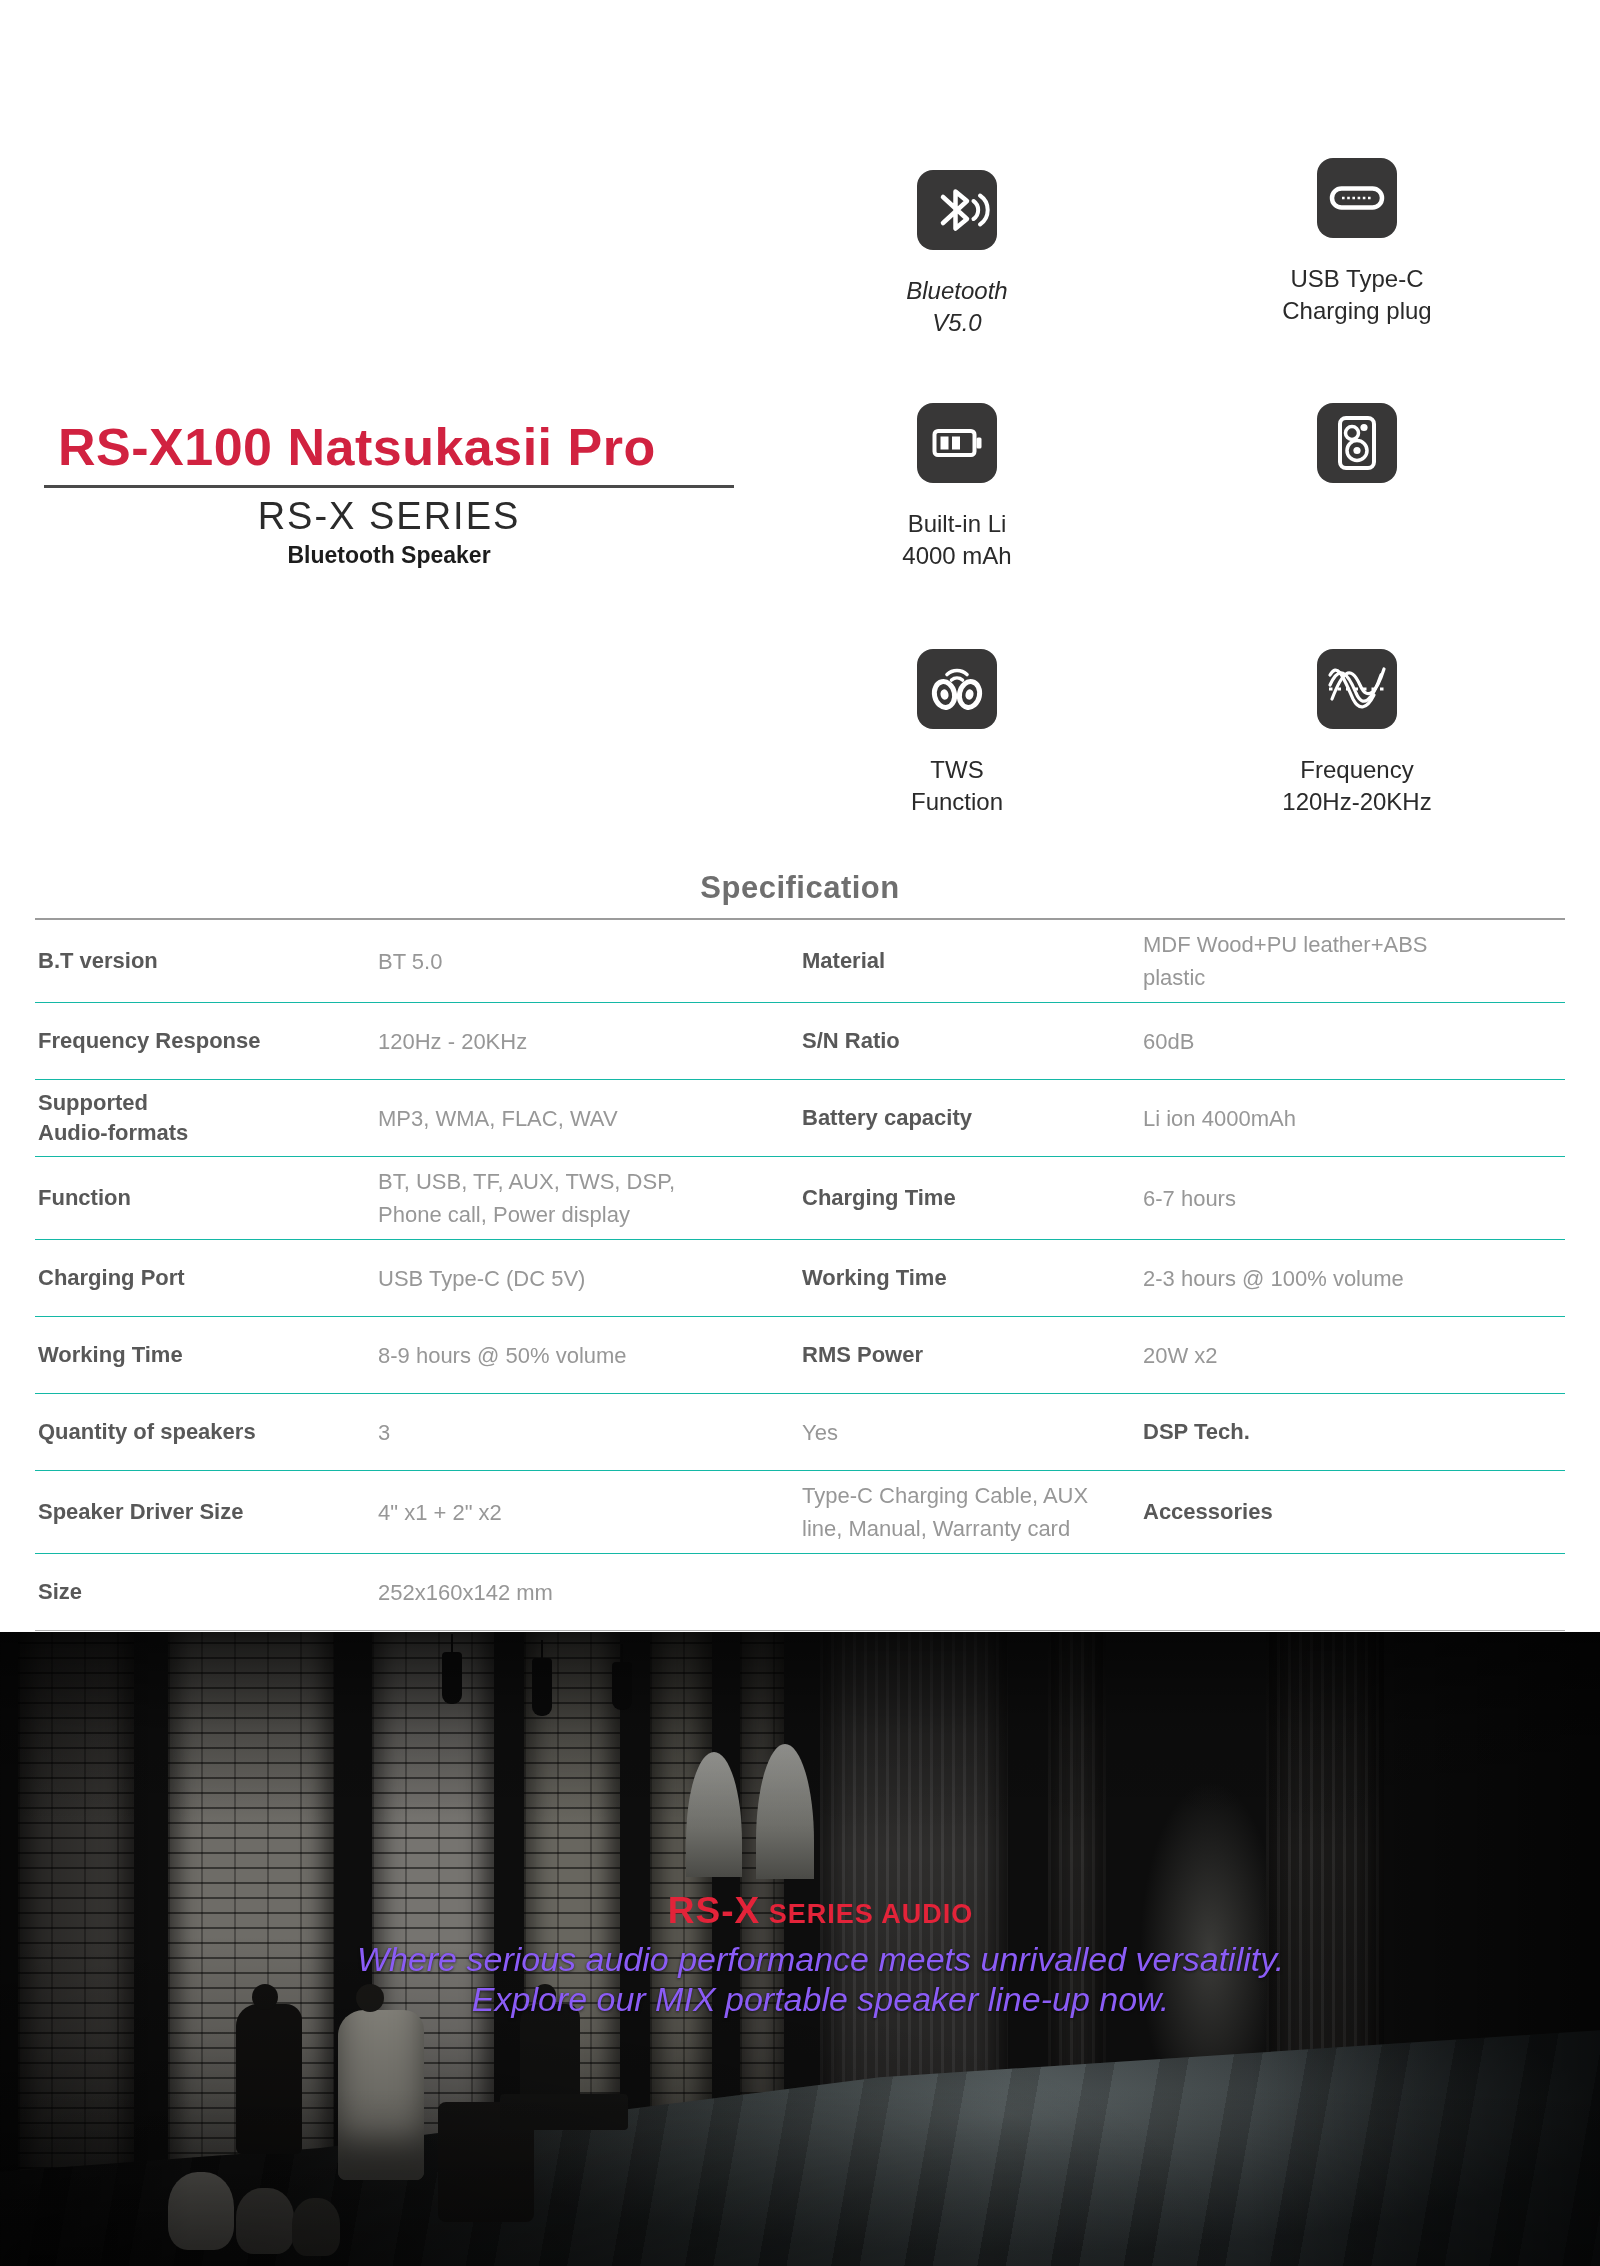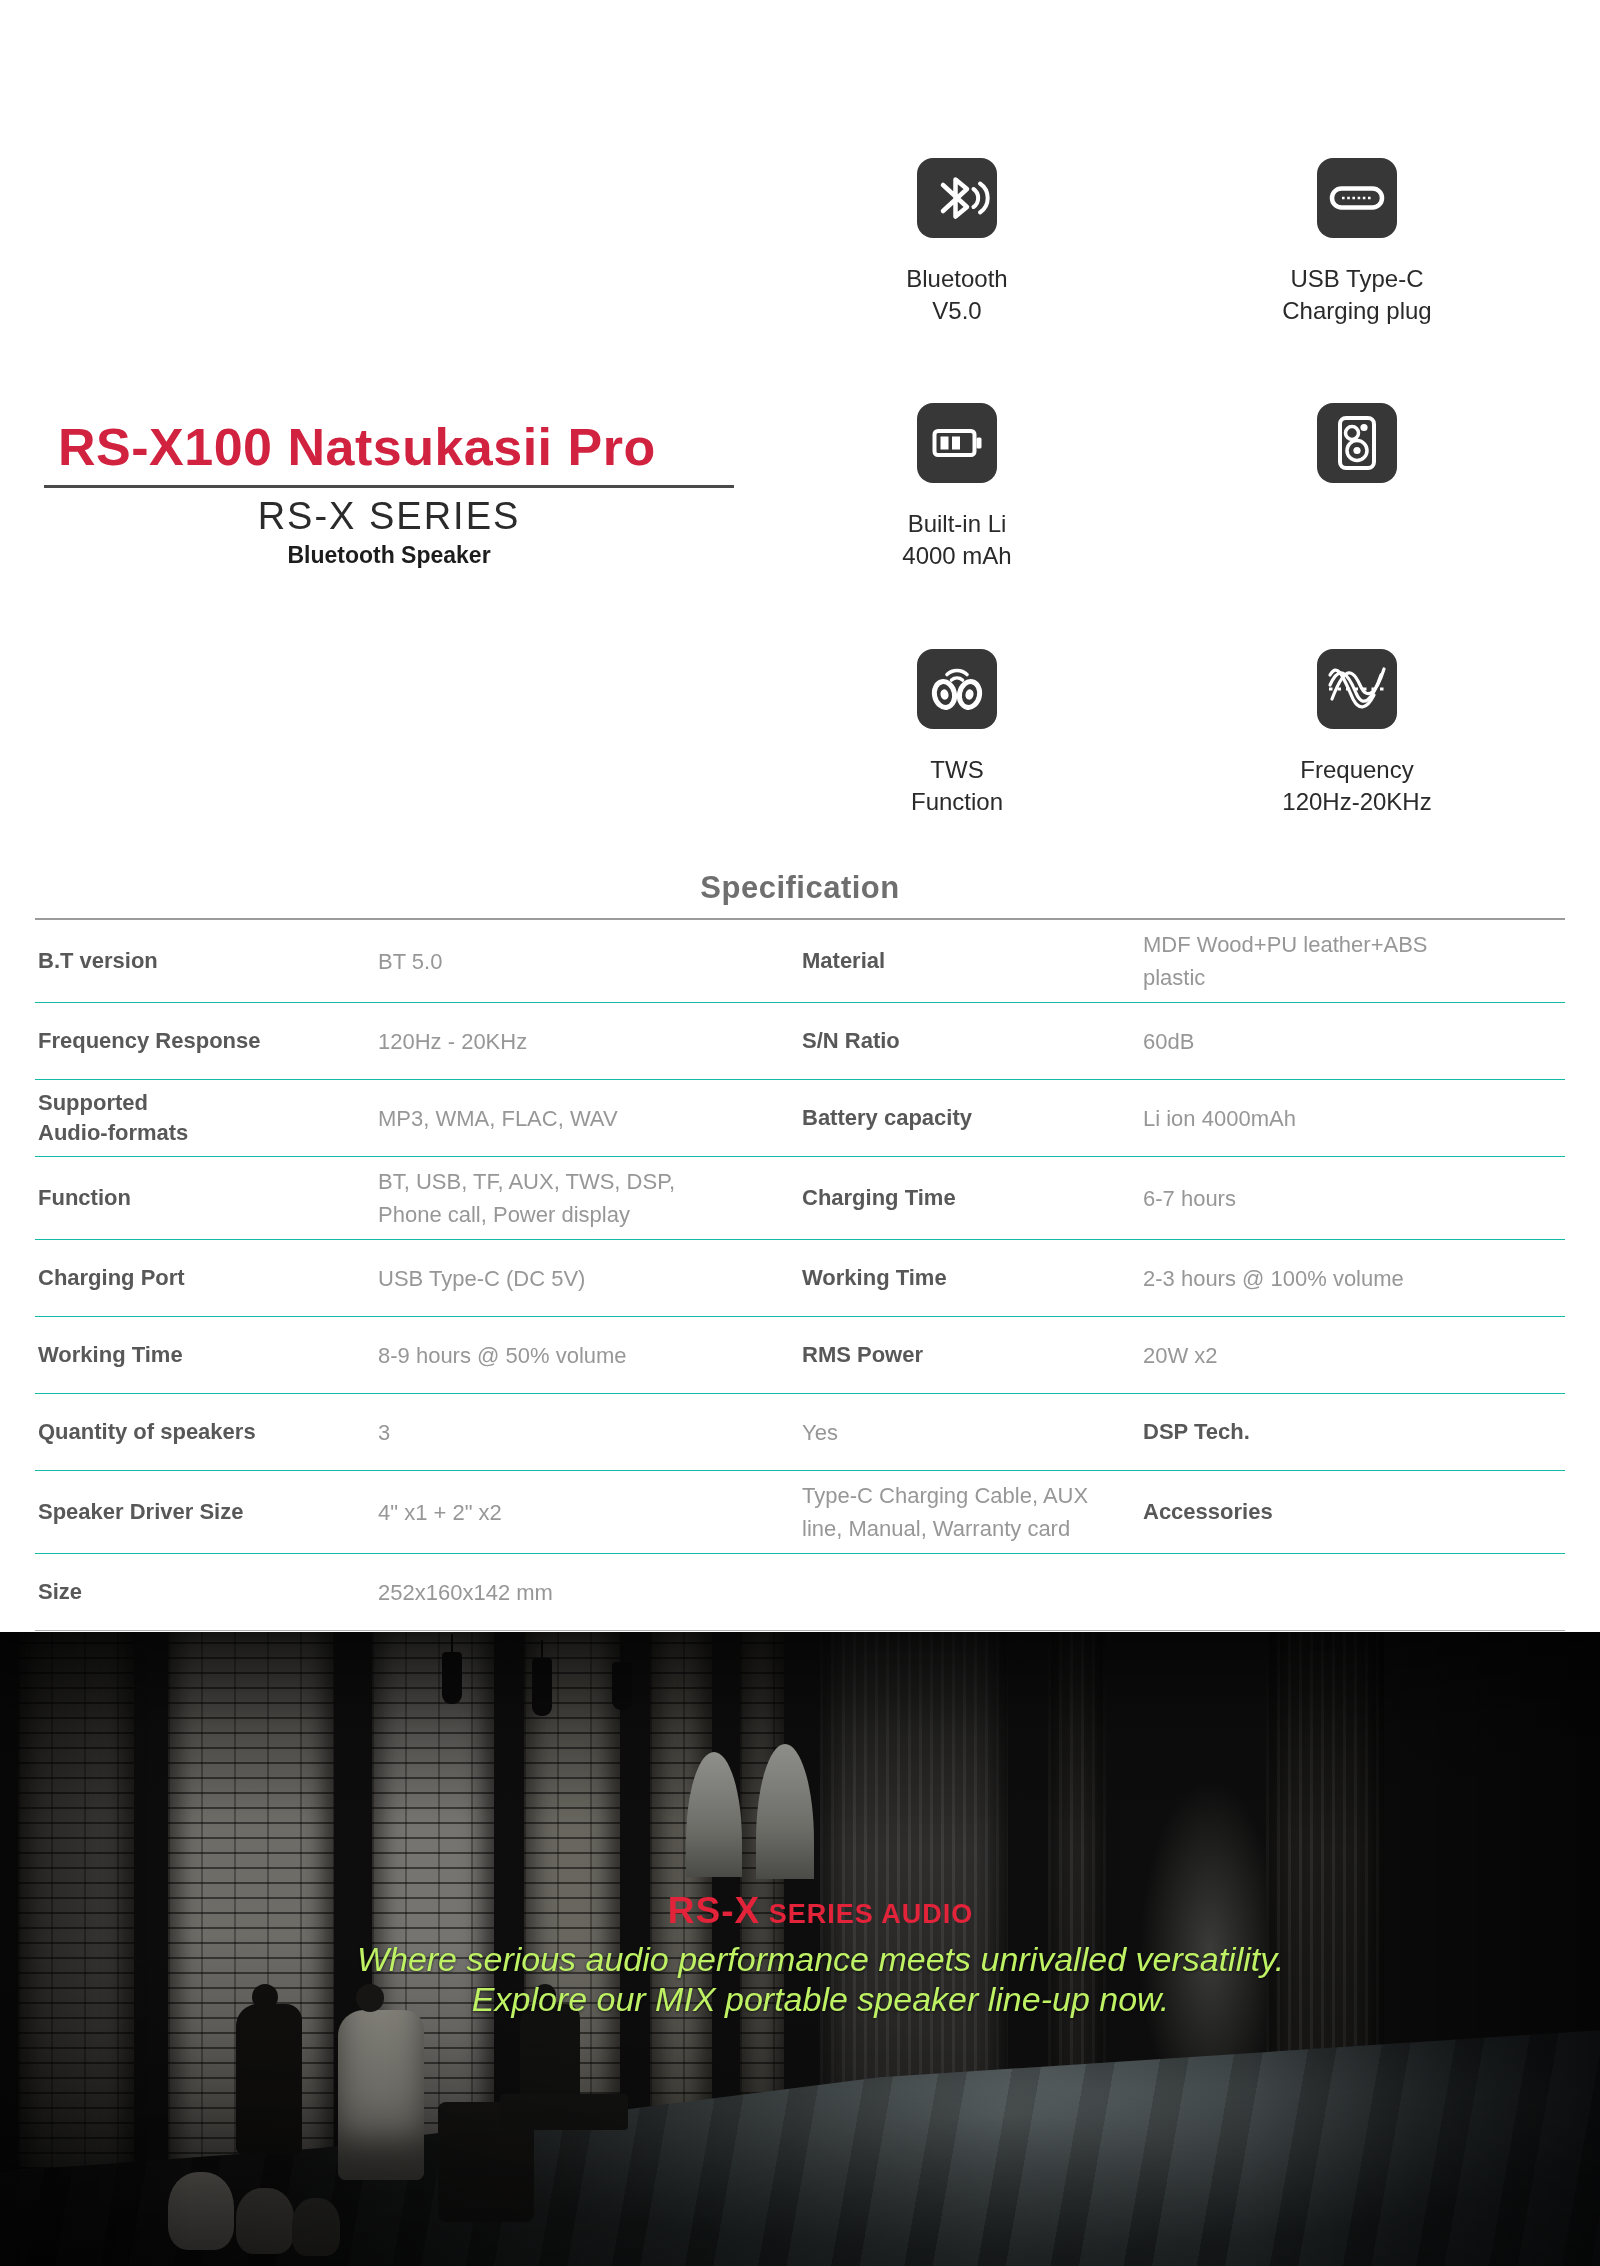--- a/index.html
+++ b/index.html
@@ -59,37 +59,37 @@
   .bag{position:absolute;border-radius:45% 45% 30% 30%;}
   .vignette{position:absolute;inset:0;
         background:
           linear-gradient(180deg, rgba(0,0,0,.55) 0, rgba(0,0,0,.1) 16%, rgba(0,0,0,0) 32%, rgba(0,0,0,0) 72%, rgba(0,0,0,.4) 100%),
           radial-gradient(120% 95% at 12% 100%, rgba(0,0,0,.55), rgba(0,0,0,0) 55%),
           linear-gradient(90deg, rgba(0,0,0,.5), rgba(0,0,0,0) 12%, rgba(0,0,0,0) 78%, rgba(0,0,0,.65) 100%);}
   .banner-text{position:absolute;left:0;right:0;top:258px;text-align:center;z-index:9;padding-left:41px;}
   .b-head{font-weight:700;color:#e32339;letter-spacing:1px;}
   .b-head .big{font-size:37px;}
   .b-head .small{font-size:27px;}
-  .b-line{font-size:34px;line-height:40px;font-style:italic;font-weight:500;color:#bef264;
+  .b-line{font-size:34px;line-height:40px;font-style:italic;font-weight:500;color:#8b5cf6;
         text-shadow:0 1px 3px rgba(0,0,0,.6);}
   .b-line.first{margin-top:7px;}
 </style>
 </head>
 <body>
 
 <div class="page">
 
   <div class="header">
     <div class="title">RS-X100 Natsukasii Pro</div>
     <div class="title-rule"></div>
     <div class="series">RS-X SERIES</div>
     <div class="ptype">Bluetooth Speaker</div>
   </div>
 
-  <div class="feat" style="left:837px;top:158px;">
+  <div class="feat" style="left:837px;top:170px;font-style:italic;">
     <div class="tile">
       <svg width="80" height="80" viewBox="0 0 80 80" fill="none">
         <path d="M26 27 L50 49 L38.5 58.5 L38.5 21.5 L50 31 L26 53" stroke="#fff" stroke-width="4.5" stroke-linejoin="round" stroke-linecap="round"></path>
         <path d="M56.5 31 a 11 11 0 0 1 0 18" stroke="#fff" stroke-width="4" stroke-linecap="round"></path>
         <path d="M63 25.5 a 17.5 17.5 0 0 1 0 29" stroke="#fff" stroke-width="4" stroke-linecap="round"></path>
       </svg>
     </div>
     <div class="feat-label">
       <div>Bluetooth</div>
       <div>V5.0</div>

